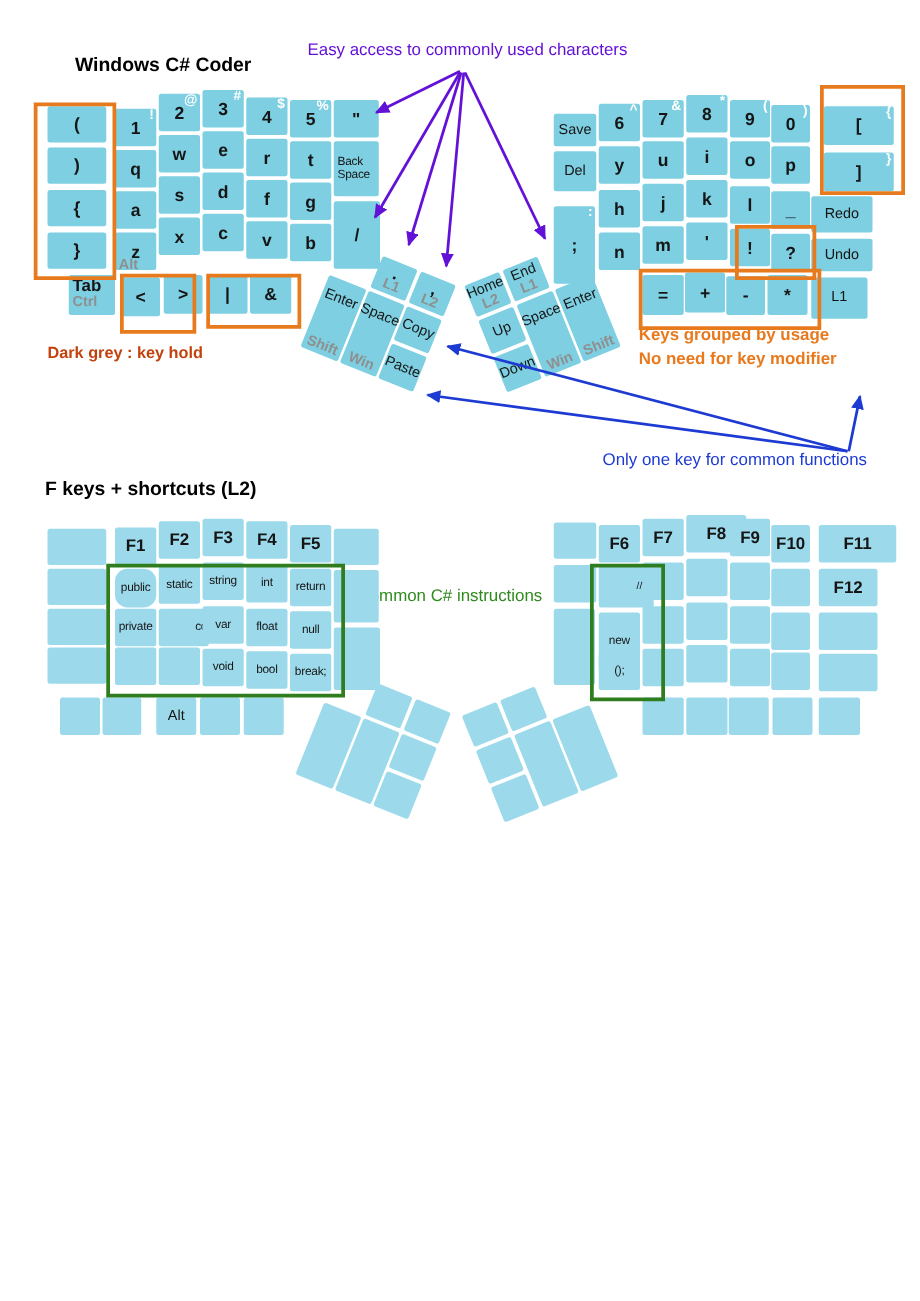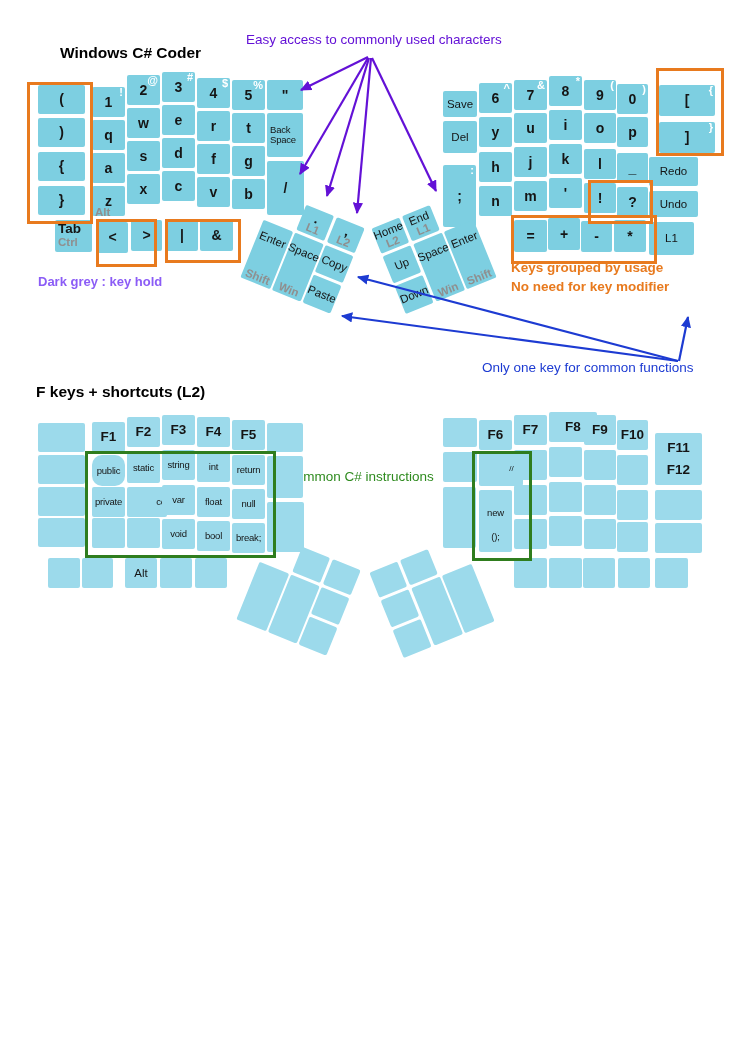--- a/index.html
+++ b/index.html
@@ -4,21 +4,21 @@
 <style>
   html,body{margin:0;padding:0;background:#fff;}
   #page{position:relative;width:736px;height:1041px;background:#ffffff;overflow:hidden;
         font-family:"Liberation Sans",sans-serif;}
   .note{position:absolute;white-space:nowrap;z-index:2;}
   .title{font-weight:bold;font-size:15.5px;color:#000;}
   .purple{color:#6311d6;font-size:13.5px;}
   .blue{color:#1d3bd2;font-size:13.5px;}
   .orangetxt{color:#e87a1e;font-size:13.5px;font-weight:600;}
   .greentxt{color:#2f8b1f;font-size:13.5px;}
-  .greylegend{color:#8b5cf6;font-weight:bold;font-size:13px;}
+  .greylegend{color:#c2410c;font-weight:bold;font-size:13px;}
   .kgroup{position:absolute;z-index:2;}
   .key{position:absolute;box-sizing:border-box;border-radius:2px;display:flex;align-items:center;
        justify-content:center;font-weight:bold;font-size:14px;color:#151515;
        font-family:"Liberation Sans",sans-serif;}
   .key .klabel{position:relative;line-height:1.05;}
   .key.word{font-weight:normal;font-size:11.5px;}
   .key.sm{font-size:9.5px;letter-spacing:-0.2px;}
   .key.xs{font-size:8px;padding-left:44px;}
   .key.left{justify-content:flex-start;text-align:left;padding-left:3px;}
   .key.fkey{font-size:13.5px;}
@@ -522,21 +522,21 @@
       </div>
       <div class="key" style="left: 617px; top: 455px; width: 31px; height: 30px; background: rgb(156, 218, 235);">
         <span class="klabel"></span>
       </div>
       <div class="key" style="left: 617px; top: 490px; width: 31px; height: 30px; background: rgb(156, 218, 235);">
         <span class="klabel"></span>
       </div>
       <div class="key" style="left: 617px; top: 522px; width: 31px; height: 30px; background: rgb(156, 218, 235);">
         <span class="klabel"></span>
       </div>
-      <div class="key fkey" style="left: 655px; top: 433px; width: 47px; height: 30px; background: rgb(156, 218, 235);">
+      <div class="key fkey" style="left: 655px; top: 420px; width: 62px; height: 30px; background: rgb(156, 218, 235);">
         <span class="klabel">F11</span>
       </div>
       <div class="key fkey" style="left: 655px; top: 455px; width: 47px; height: 30px; background: rgb(156, 218, 235);">
         <span class="klabel">F12</span>
       </div>
       <div class="key" style="left: 655px; top: 490px; width: 47px; height: 30px; background: rgb(156, 218, 235);">
         <span class="klabel"></span>
       </div>
       <div class="key" style="left: 655px; top: 523px; width: 47px; height: 30px; background: rgb(156, 218, 235);">
         <span class="klabel"></span>

